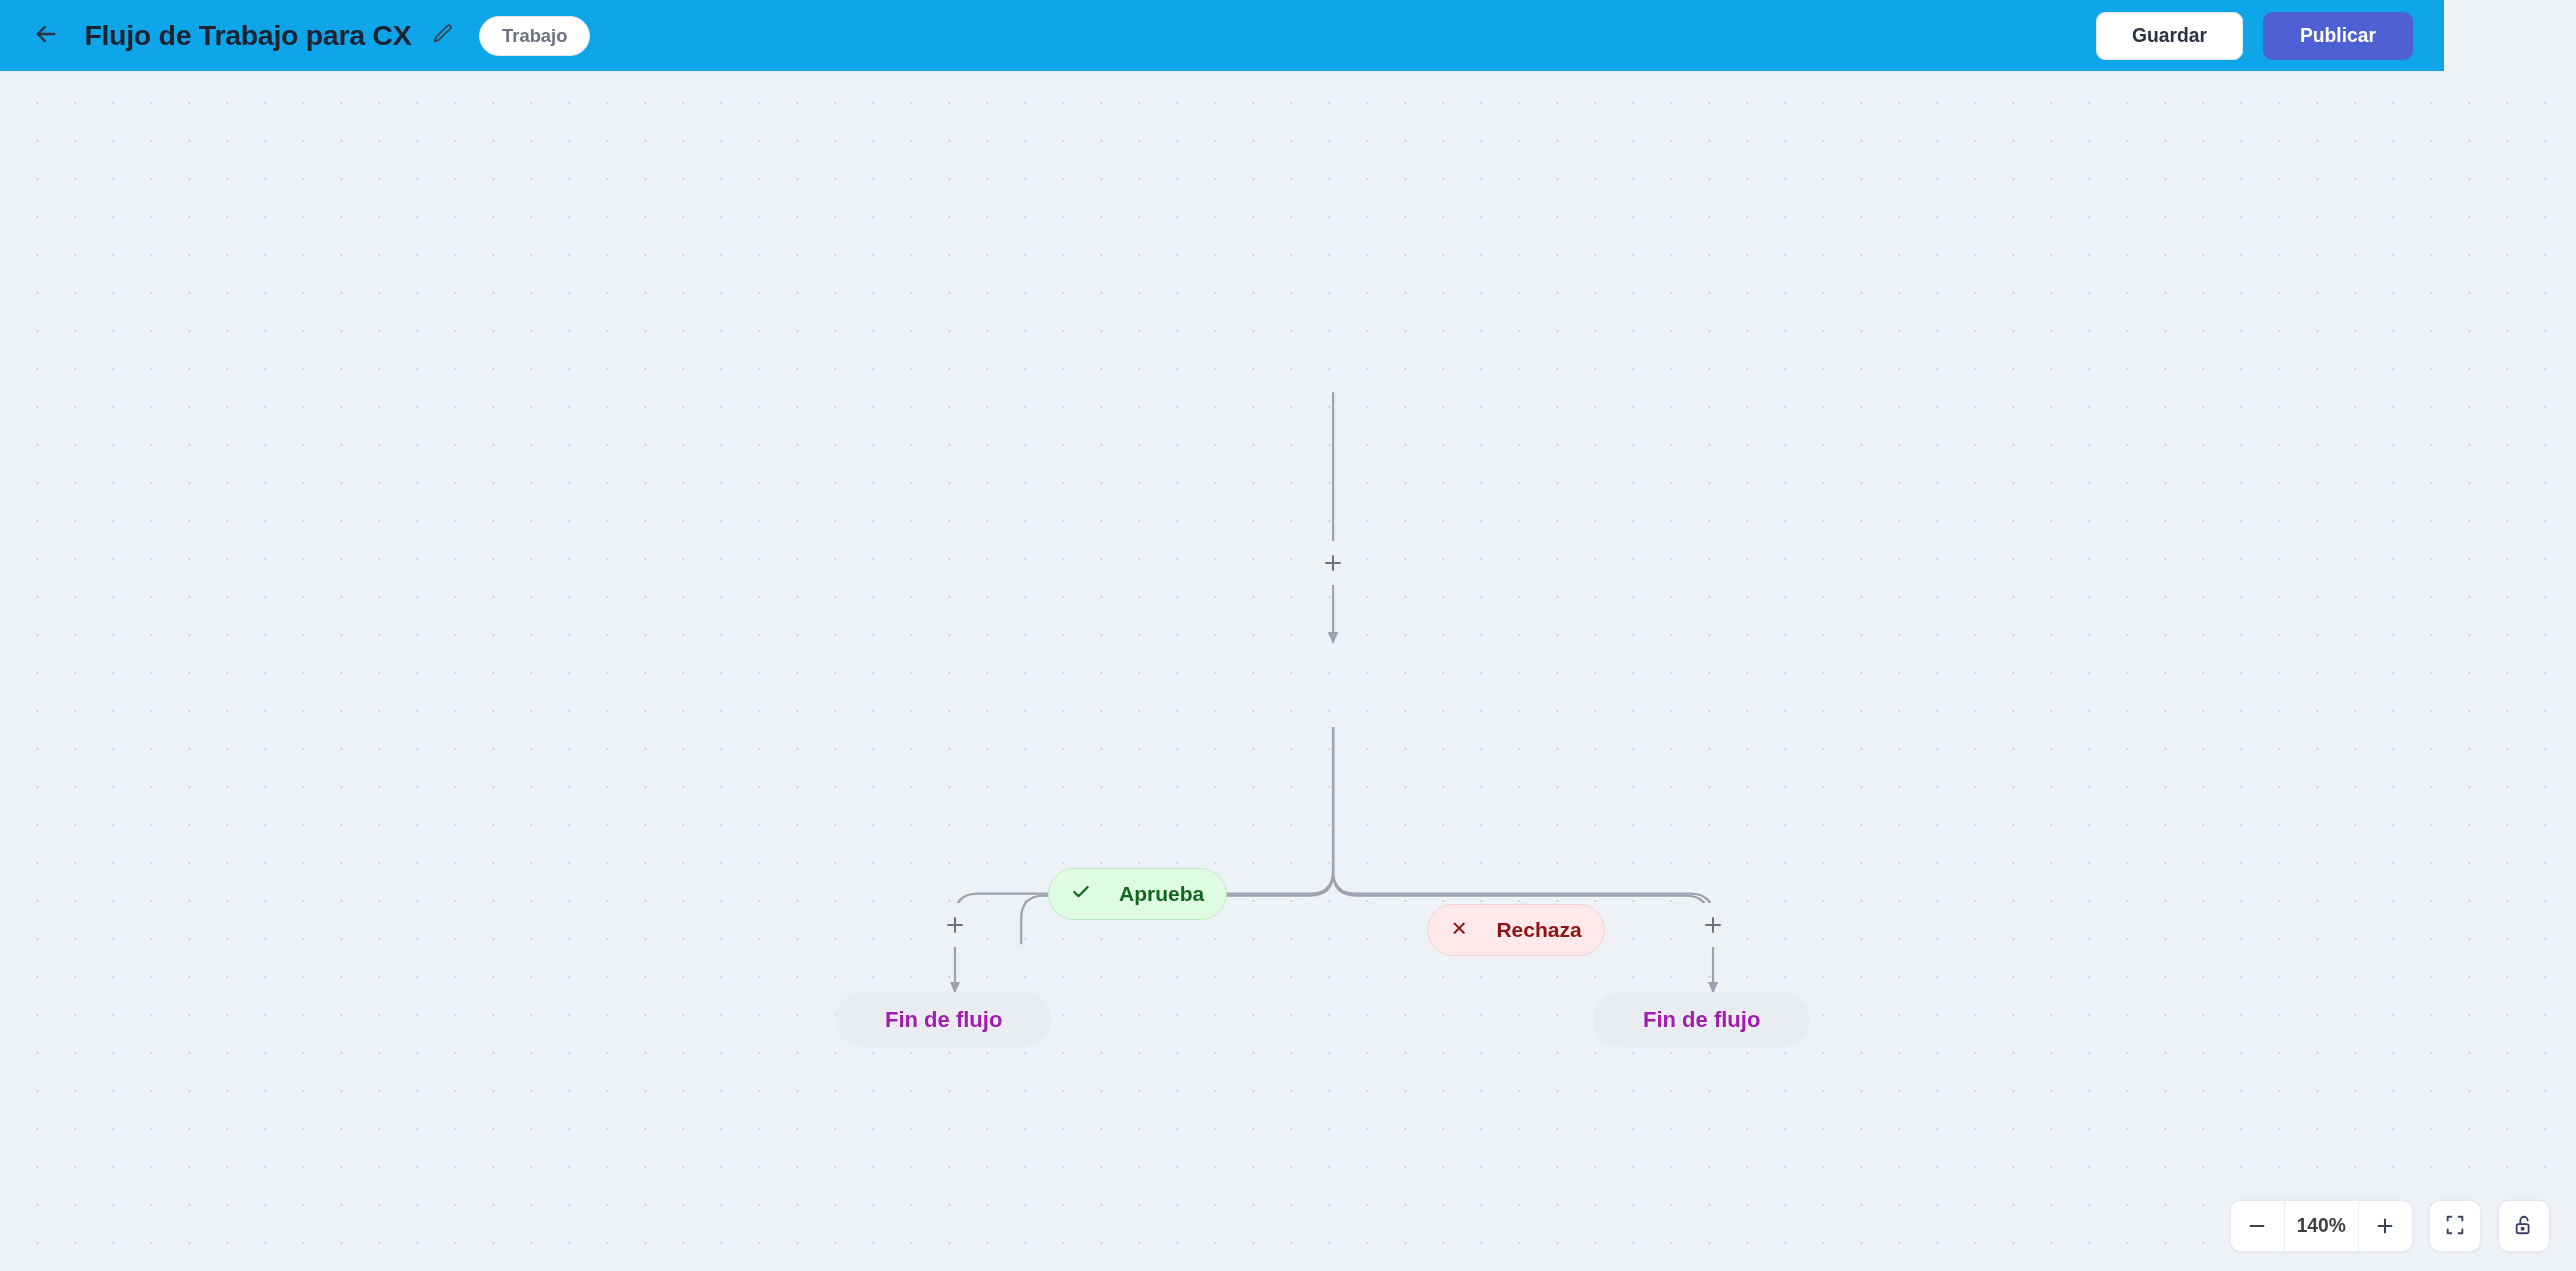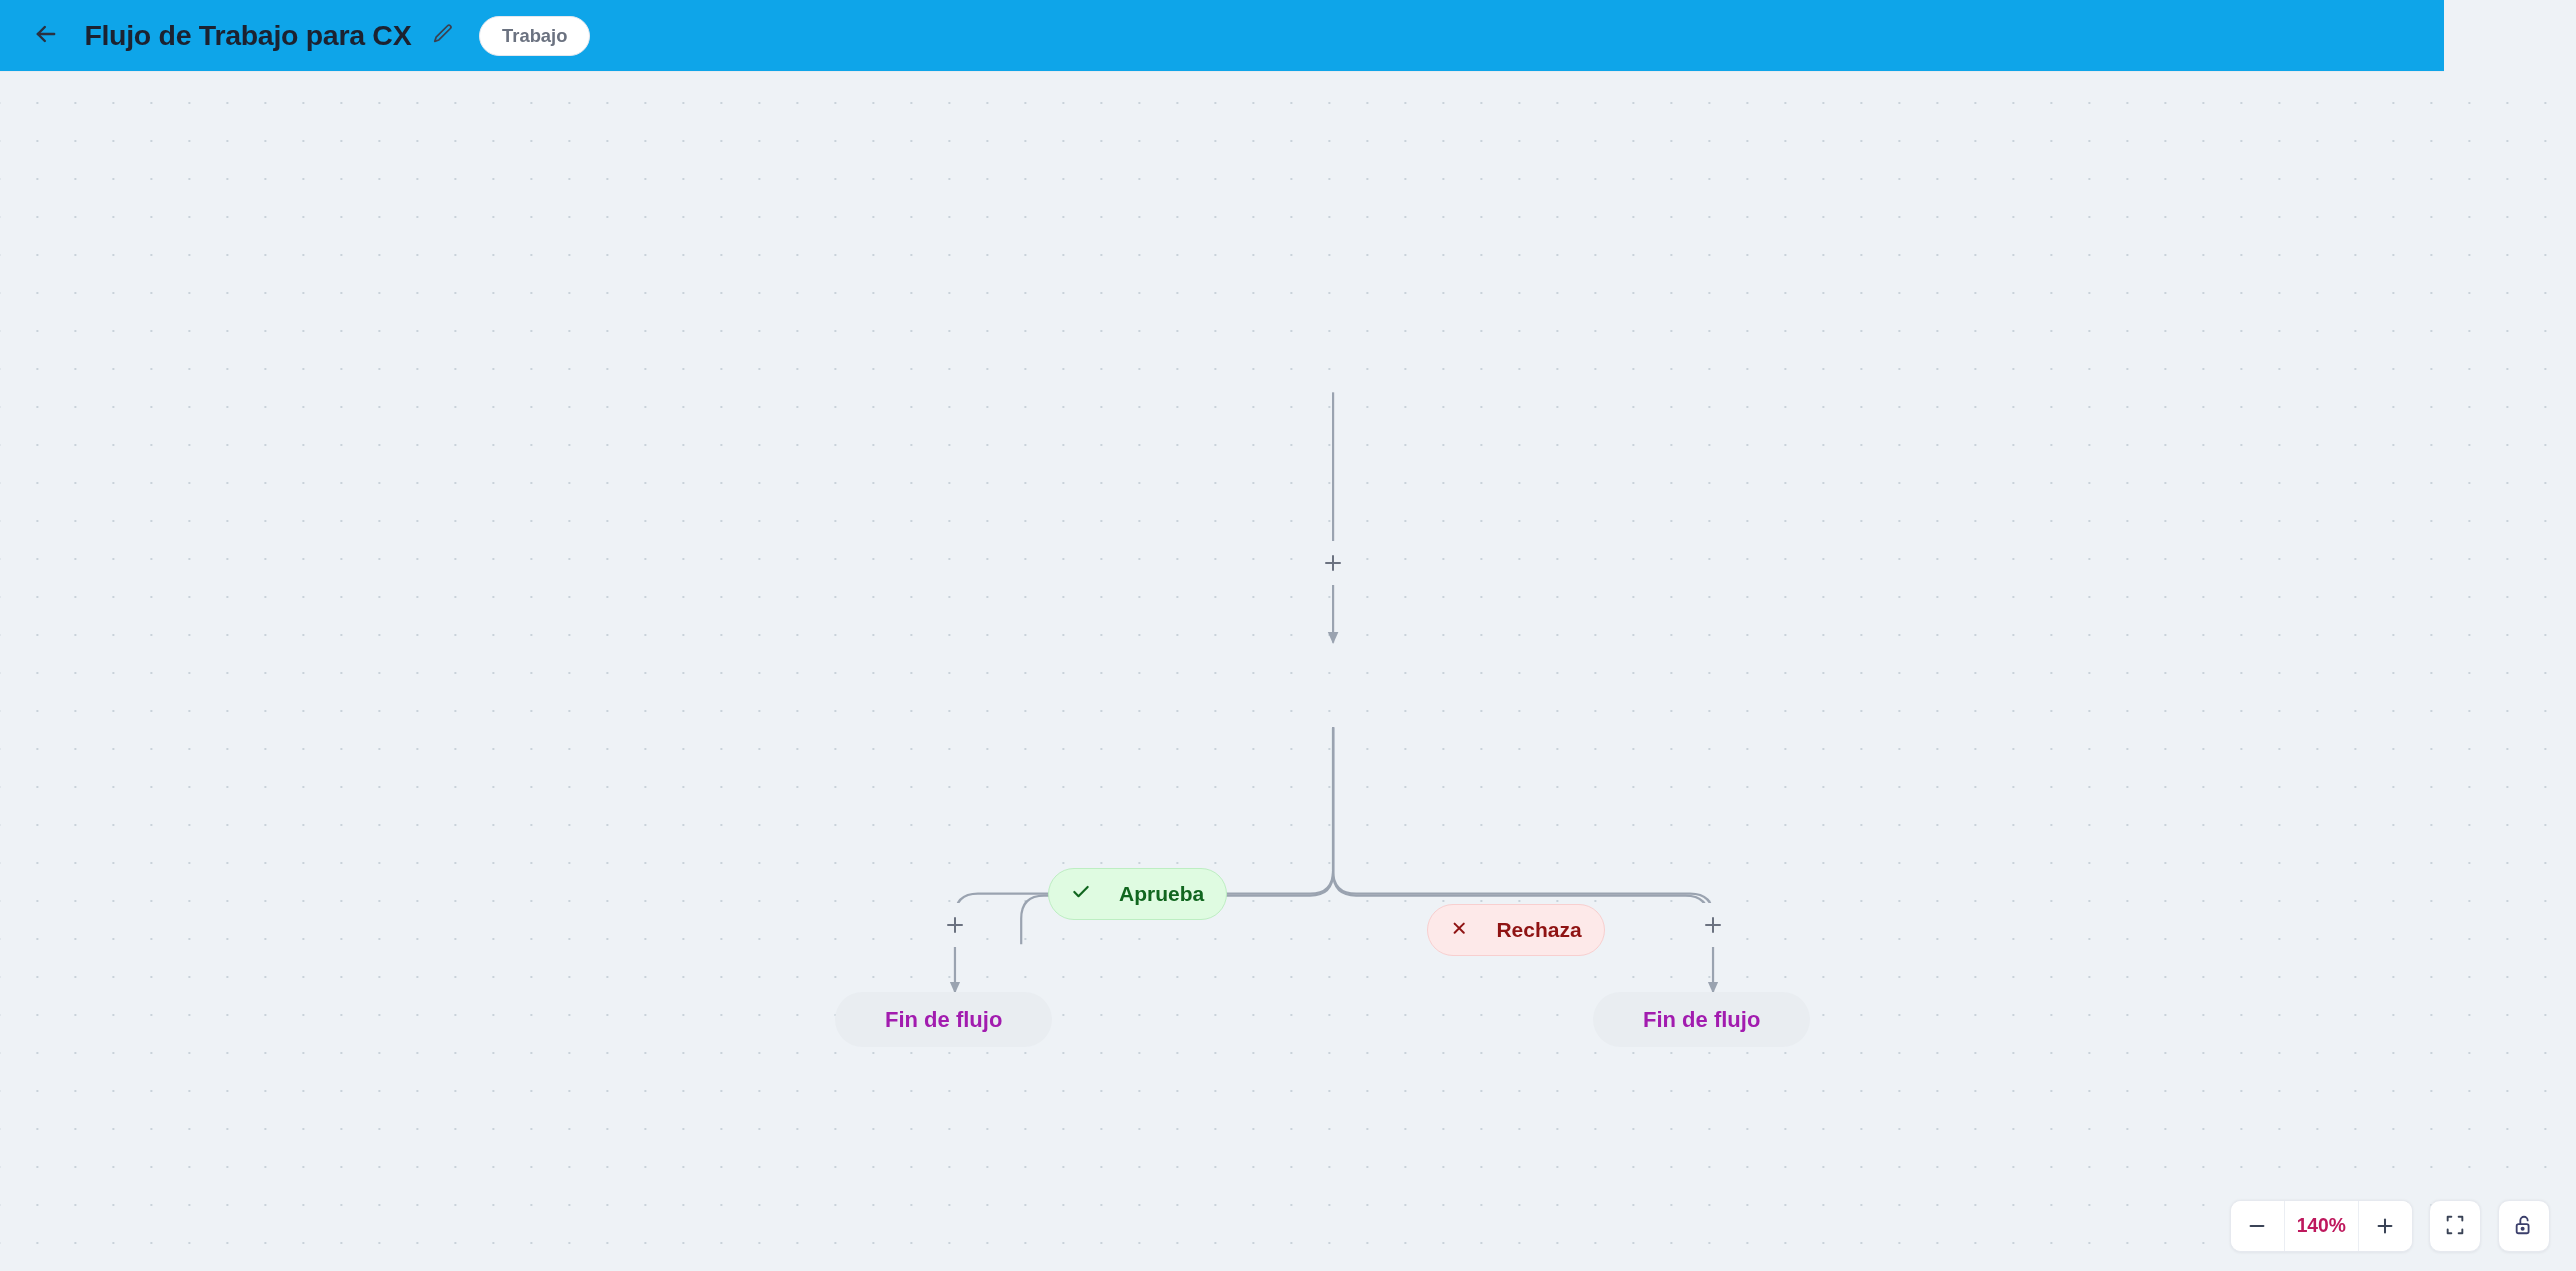--- a/index.html
+++ b/index.html
@@ -158,21 +158,21 @@
   }
   .zoom-btn {
     width: 53px; height: 100%;
     display: flex; align-items: center; justify-content: center;
     cursor: pointer; background: #ffffff;
   }
   .zoom-level {
     min-width: 75px; height: 100%;
     display: flex; align-items: center; justify-content: center;
     border-left: 0.9px solid #ebeef3; border-right: 0.9px solid #ebeef3;
-    font-size: 19.3px; font-weight: 700; color: #be185d;
+    font-size: 19.3px; font-weight: 700; color: #404040;
     cursor: pointer; background: #ffffff;
   }
   .icon-box {
     width: 52px; height: 52px;
     display: flex; align-items: center; justify-content: center;
     background: #ffffff;
     border: 0.9px solid #e6e9ef;
     border-radius: 11px;
     box-shadow: 0 0.9px 2.8px rgba(16,24,40,.06);
     cursor: pointer;
@@ -197,20 +197,24 @@
   <div class="edit-btn">
     <span>
       <svg width="22" height="22" viewBox="0 0 24 24" fill="none" stroke="#3a4050" stroke-width="1.9" stroke-linecap="round" stroke-linejoin="round">
         <path d="M17 3a2.1 2.1 0 0 1 3 3L7.5 18.5 3 20l1.5-4.5L17 3z"></path>
       </svg>
     </span>
   </div>
 
   <div class="badge">Trabajo</div>
 
+  <div class="header-right">
+    <div class="btn-save">Guardar</div>
+    <div class="btn-publish">Publicar</div>
+  </div>
 </div>
 
 <div class="canvas">
 
   <svg class="edges" viewBox="0 0 2800 1304" width="2576" height="1200">
     <defs>
       <marker id="arrow" viewBox="0 0 10 10" refX="8" refY="5" markerWidth="6" markerHeight="6" orient="auto-start-reverse">
         <path d="M 0 1 L 9 5 L 0 9 z" fill="#9aa3b0"></path>
       </marker>
     </defs>

